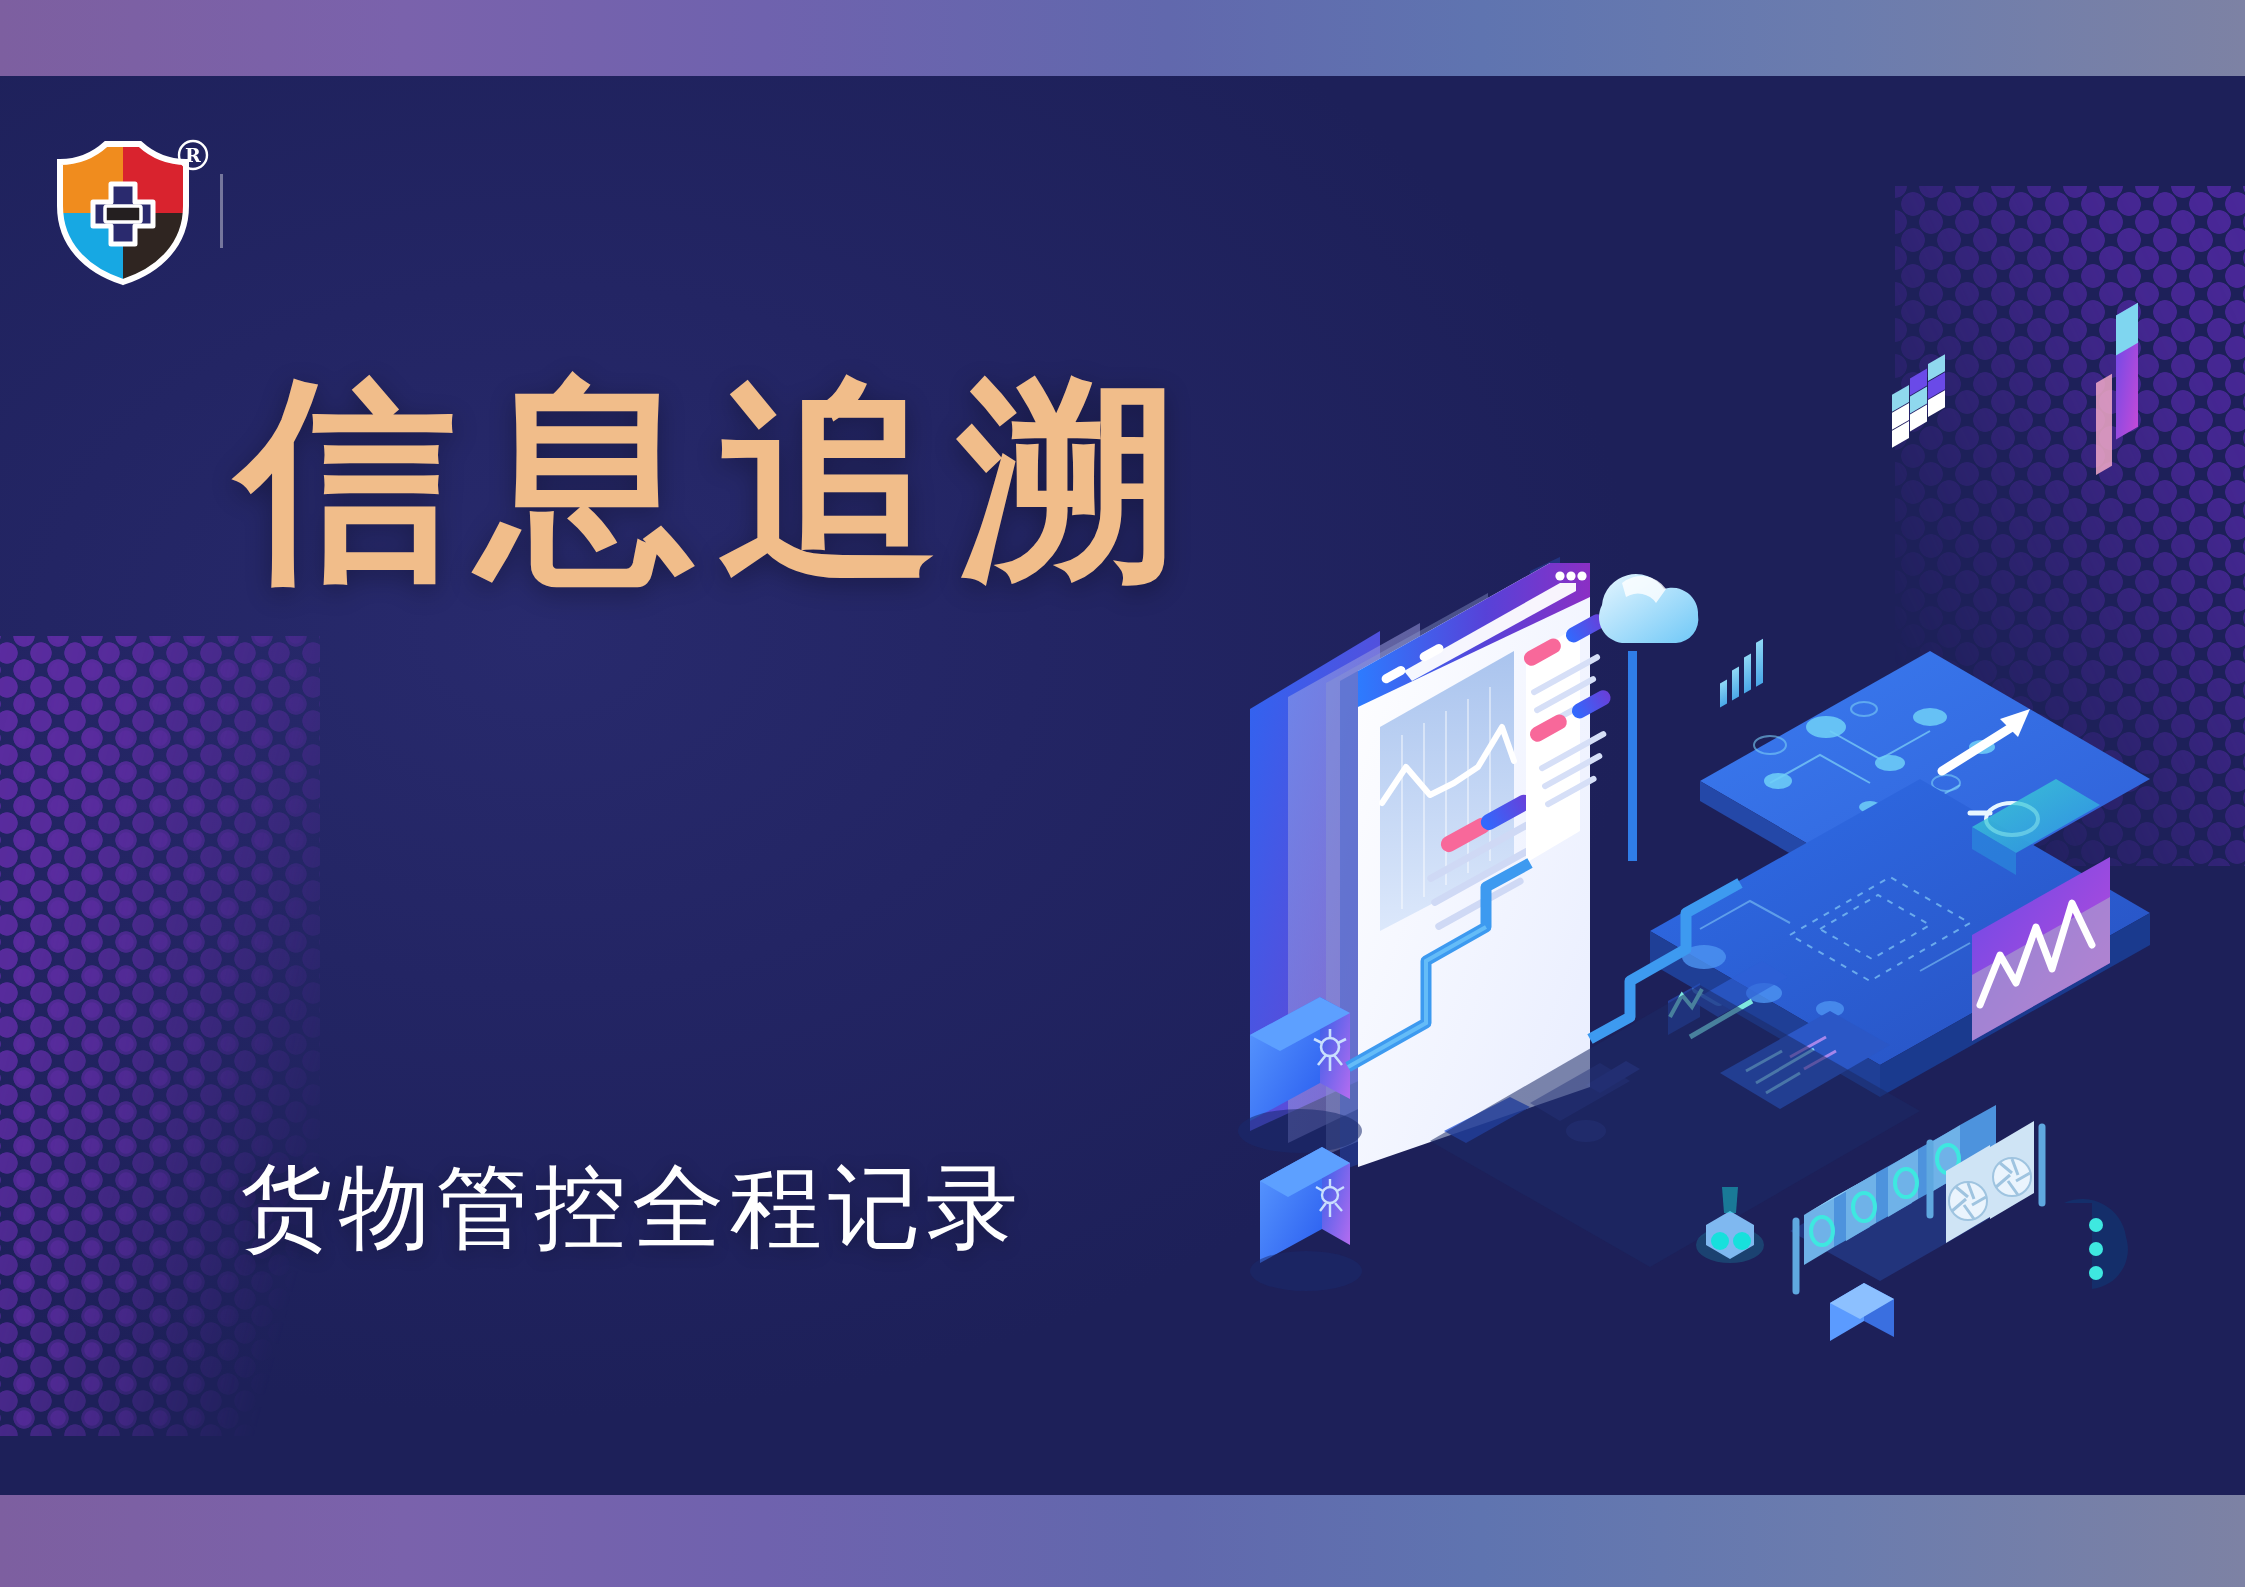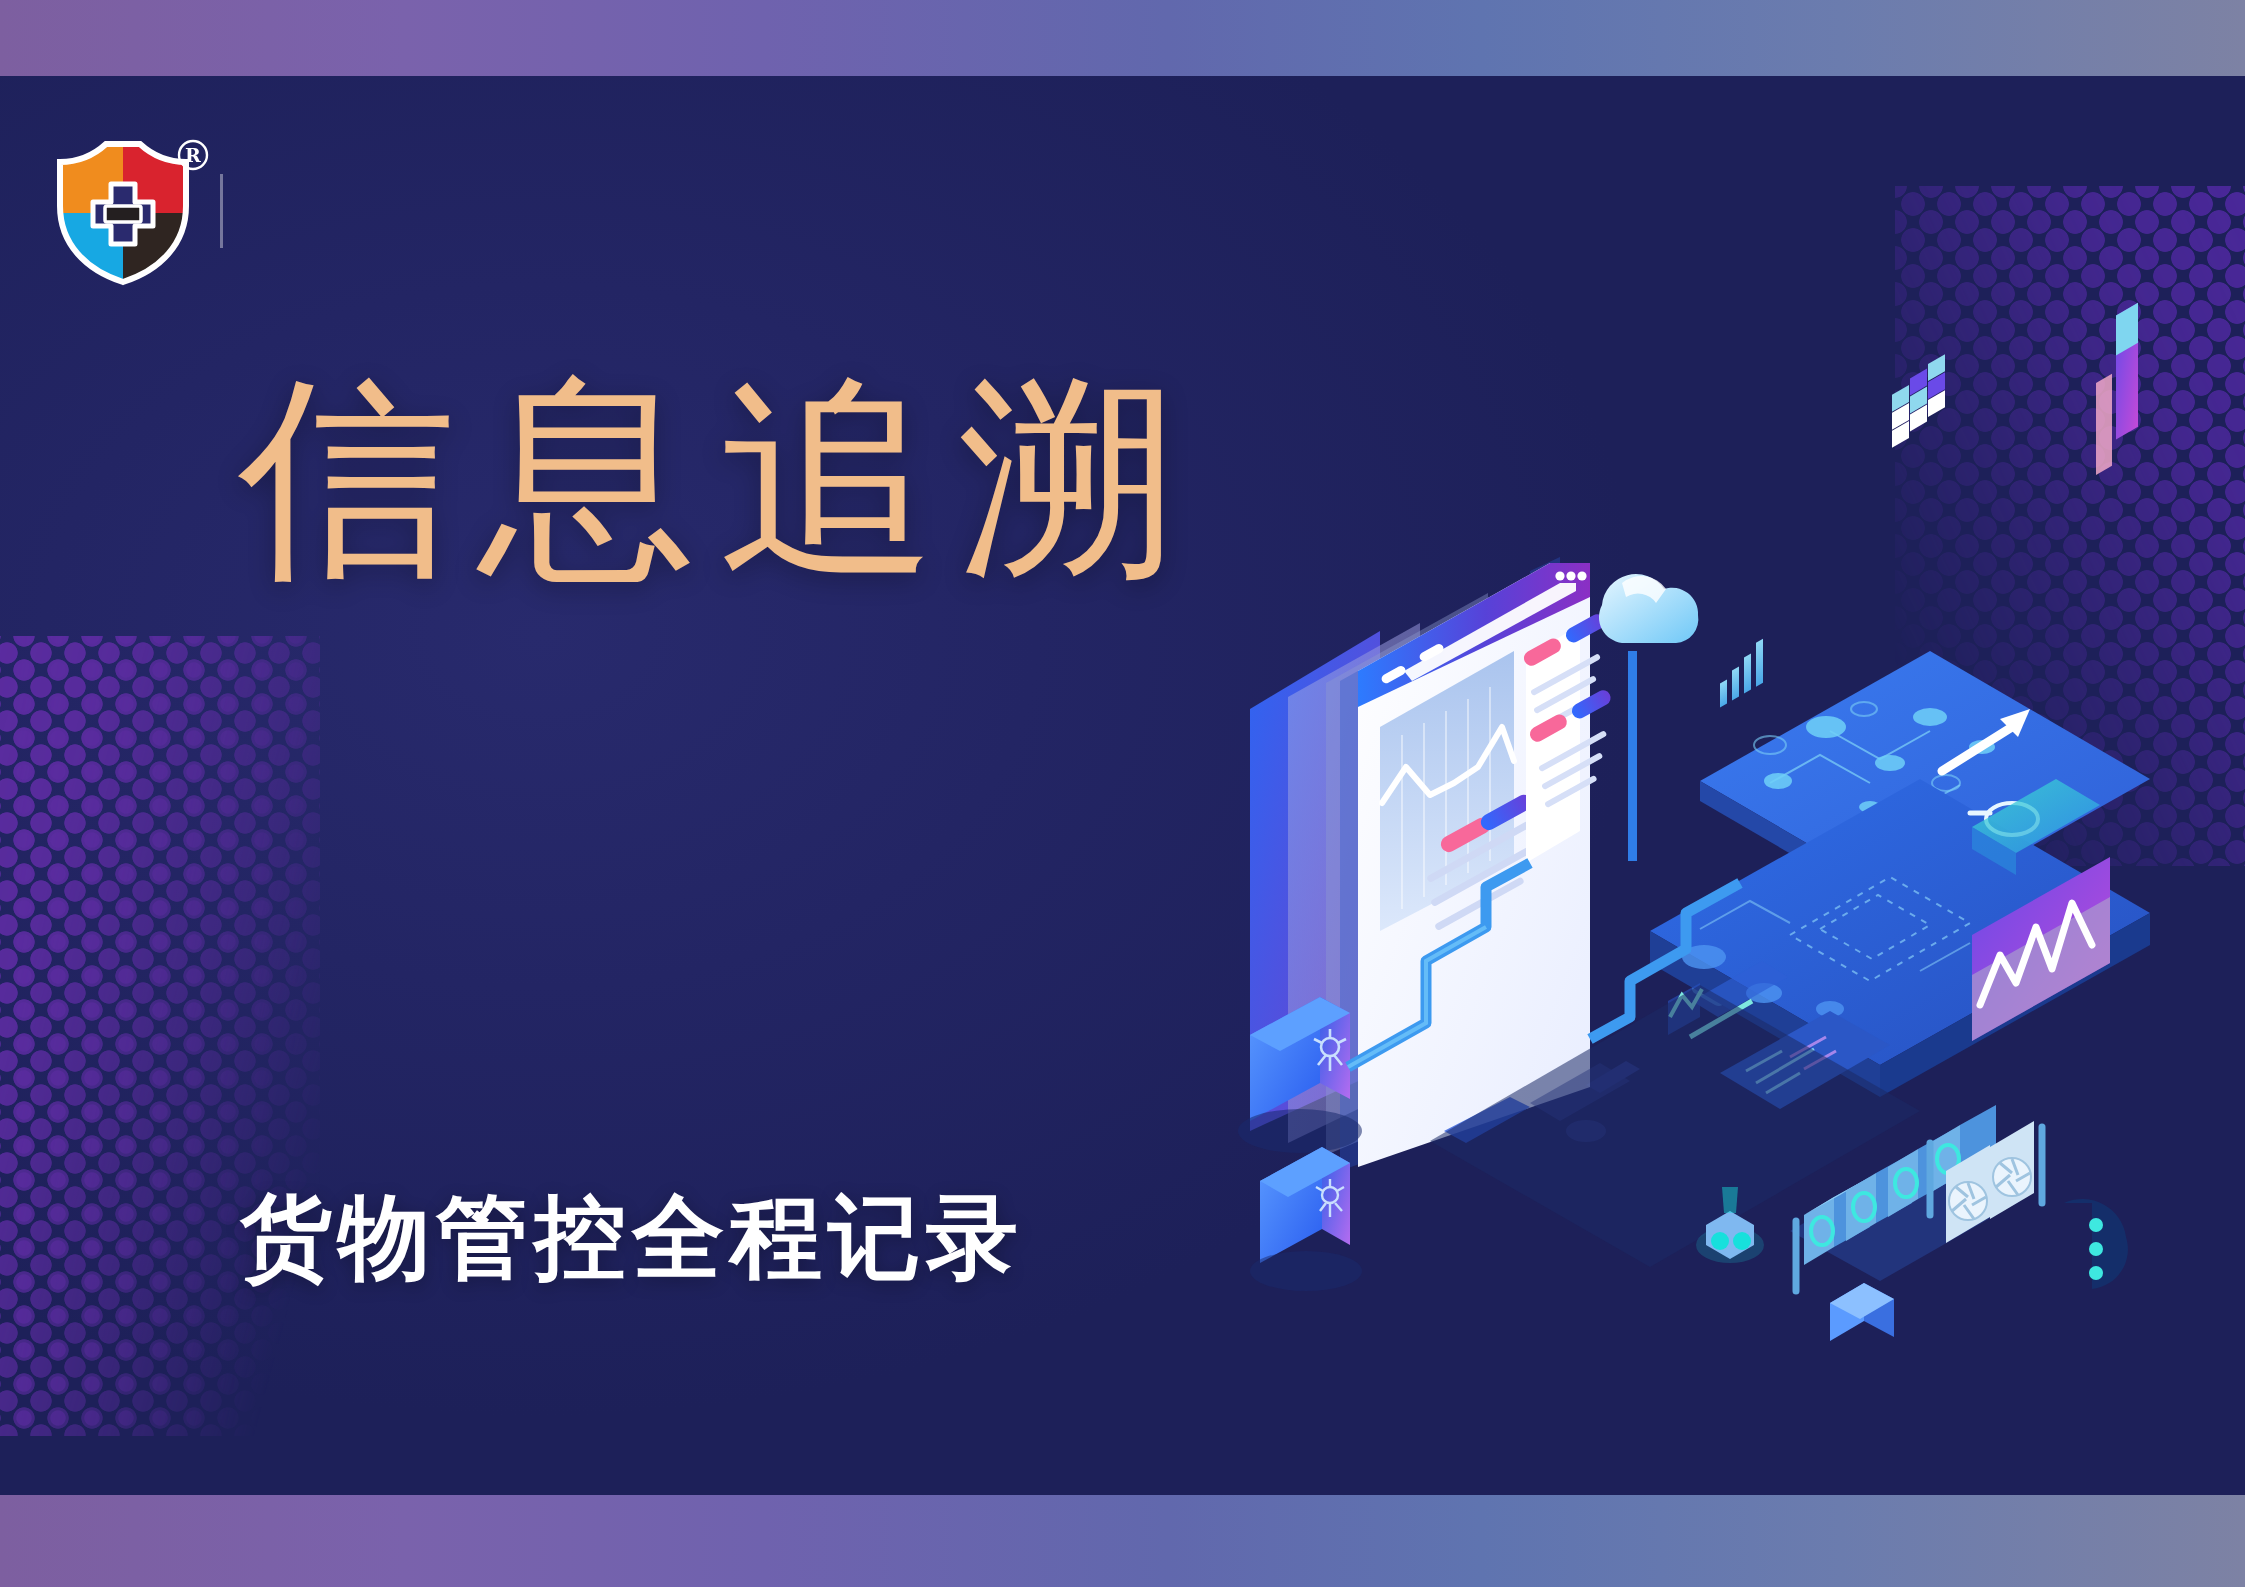--- a/index.html
+++ b/index.html
@@ -79,40 +79,40 @@
   }
   .logo-sep {
     position:absolute; left:172px; top:38px; width:3px; height:74px;
     background:rgba(255,255,255,.38);
   }
 
   
   .headline { position:absolute; left:238px; top:290px; width:1140px; }
   .hl-line1 {
     font-family:"DejaVu Serif","Liberation Serif",serif;
-    font-weight:400;
+    font-weight:700;
     font-size:218px; line-height:1.03;
     letter-spacing:22px;
     color:#f1bd8a;
     text-shadow:0 6px 26px rgba(0,0,0,.30);
     white-space:nowrap;
   }
   .hl-line2 {
     font-family:"DejaVu Serif","Liberation Serif",serif;
     font-weight:700;
     font-size:218px; line-height:1.05;
     letter-spacing:22px;
     color:#ffffff;
     text-shadow:0 6px 26px rgba(0,0,0,.32);
     margin-top:34px;
     white-space:nowrap;
   }
   .subtitle {
-    position:absolute; left:240px; top:1100px;
-    font-size:92px; font-weight:700;
+    position:absolute; left:240px; top:1070px;
+    font-size:92px; font-weight:400;
     letter-spacing:6px;
     color:#ffffff;
     text-shadow:0 4px 18px rgba(0,0,0,.30);
     white-space:nowrap;
   }
 
   
   .illustration { position:absolute; left:1230px; top:455px; width:920px; height:800px; }
   .illustration svg { display:block; width:920px; height:800px; overflow:visible; }
 </style>

